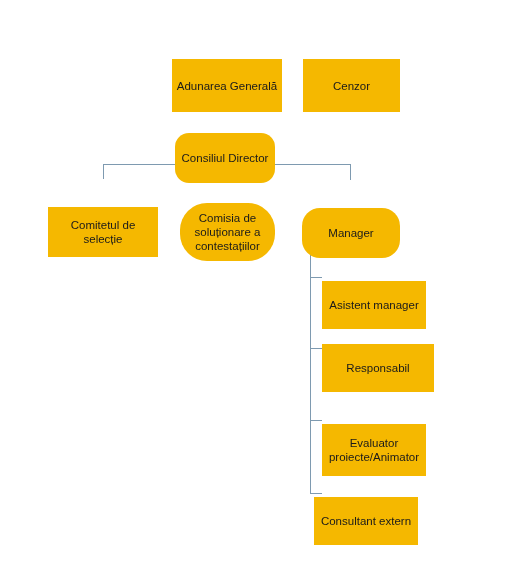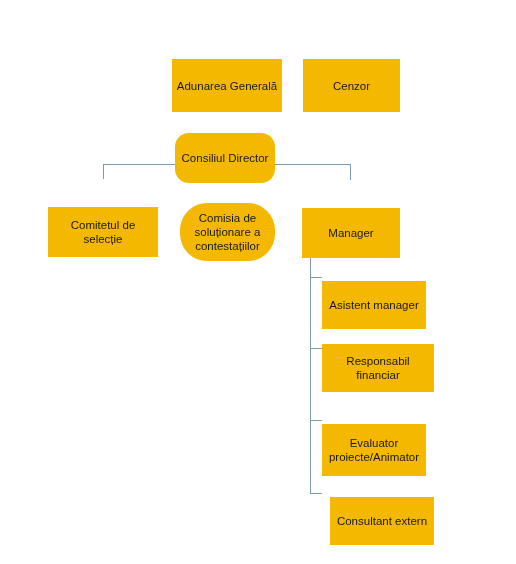--- a/index.html
+++ b/index.html
@@ -85,39 +85,38 @@
   </div>
 
   <div class="node" style="left:180px; top:175px; width:95px; height:58px;border-radius:27px;">
     <span>
       <span>Comisia de</span>
       <span>soluționare a</span>
       <span>contestațiilor</span>
     </span>
   </div>
 
-  <div class="node" style="left:302px; top:180px; width:98px; height:50px;">
+  <div class="node" style="left:302px; top:180px; width:98px; height:50px;border-radius:18px;">
     <span>Manager</span>
   </div>
 
   <div class="node" style="left:322px; top:253px; width:104px; height:48px;">
     <span>Asistent manager</span>
   </div>
 
   <div class="node" style="left:322px; top:316px; width:112px; height:48px;">
     <span>
       <span>Responsabil</span>
-      <span>financiar</span>
     </span>
   </div>
 
   <div class="node" style="left:322px; top:396px; width:104px; height:52px;">
     <span>
       <span>Evaluator</span>
       <span>proiecte/Animator</span>
     </span>
   </div>
 
-  <div class="node" style="left:330px; top:469px; width:104px; height:48px;">
+  <div class="node" style="left:314px; top:469px; width:104px; height:48px;">
     <span>Consultant extern</span>
   </div>
 
 </div>
 
 </body></html>

